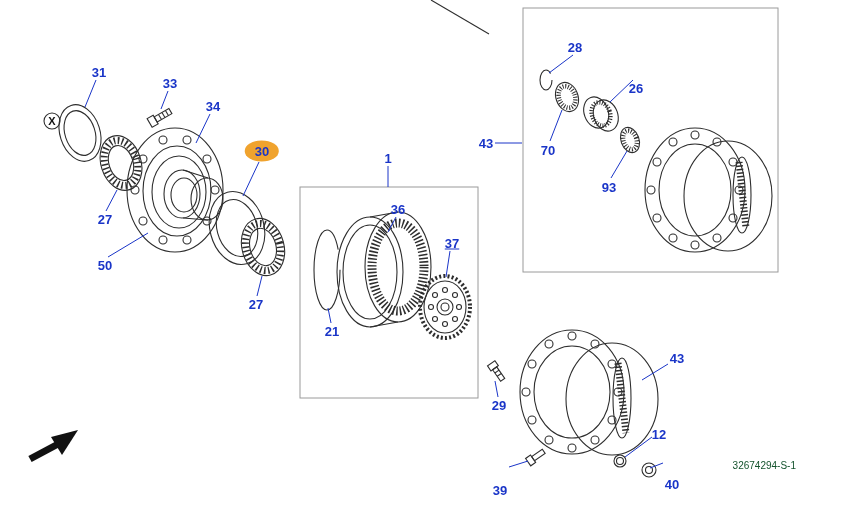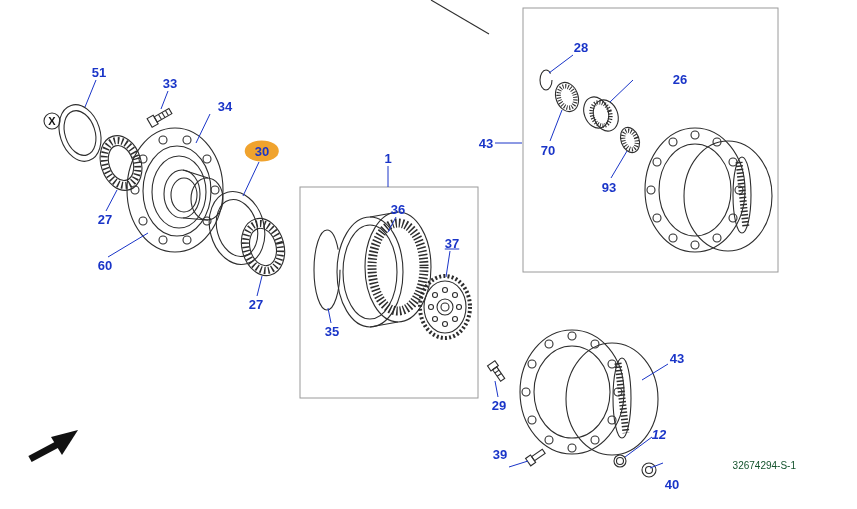--- a/index.html
+++ b/index.html
@@ -230,36 +230,36 @@
       <line x1="509" y1="467" x2="528" y2="461"></line>
       <line x1="663" y1="463" x2="650" y2="468"></line>
     </g>
 
     <g>
       <line x1="30" y1="459" x2="60" y2="443" class="arrowshaft"></line>
       <polygon points="78,430 51,437 62,455" class="arrowhead"></polygon>
     </g>
   </svg>
 
-  <div class="callout" style="left:99px;  top:72px;">51</div>
+  <div class="callout" style="left:99px;  top:72px;">31</div>
   <div class="callout" style="left:170px; top:83px;">33</div>
-  <div class="callout" style="left:225px; top:106px;">34</div>
+  <div class="callout" style="left:213px; top:106px;">34</div>
   <div class="callout" style="left:105px; top:219px;">27</div>
-  <div class="callout" style="left:105px; top:265px;">60</div>
+  <div class="callout" style="left:105px; top:265px;">50</div>
   <div class="callout highlight" style="left:262px; top:151px;">30</div>
   <div class="callout" style="left:256px; top:304px;">27</div>
   <div class="callout" style="left:388px; top:158px;">1</div>
   <div class="callout" style="left:398px; top:209px;text-align:center;">36</div>
-  <div class="callout" style="left:332px; top:331px;">35</div>
+  <div class="callout" style="left:332px; top:331px;">21</div>
   <div class="callout" style="left:452px; top:243px;text-decoration:underline;">37</div>
   <div class="callout" style="left:499px; top:405px;">29</div>
-  <div class="callout" style="left:575px; top:47px;margin-left:6px;">28</div>
-  <div class="callout" style="left:636px; top:79px;margin-left:44px;">26</div>
+  <div class="callout" style="left:575px; top:47px;">28</div>
+  <div class="callout" style="left:636px; top:88px;">26</div>
   <div class="callout" style="left:548px; top:150px;">70</div>
   <div class="callout" style="left:609px; top:187px;">93</div>
   <div class="callout" style="left:486px; top:143px;">43</div>
   <div class="callout" style="left:677px; top:358px;">43</div>
-  <div class="callout" style="left:659px; top:434px;font-style:italic;">12</div>
-  <div class="callout" style="left:500px; top:454px;">39</div>
+  <div class="callout" style="left:659px; top:434px;">12</div>
+  <div class="callout" style="left:500px; top:490px;">39</div>
   <div class="callout" style="left:672px; top:484px;">40</div>
 
   <div class="drawing-number">32674294-S-1</div>
 </div>
 
 </body></html>

